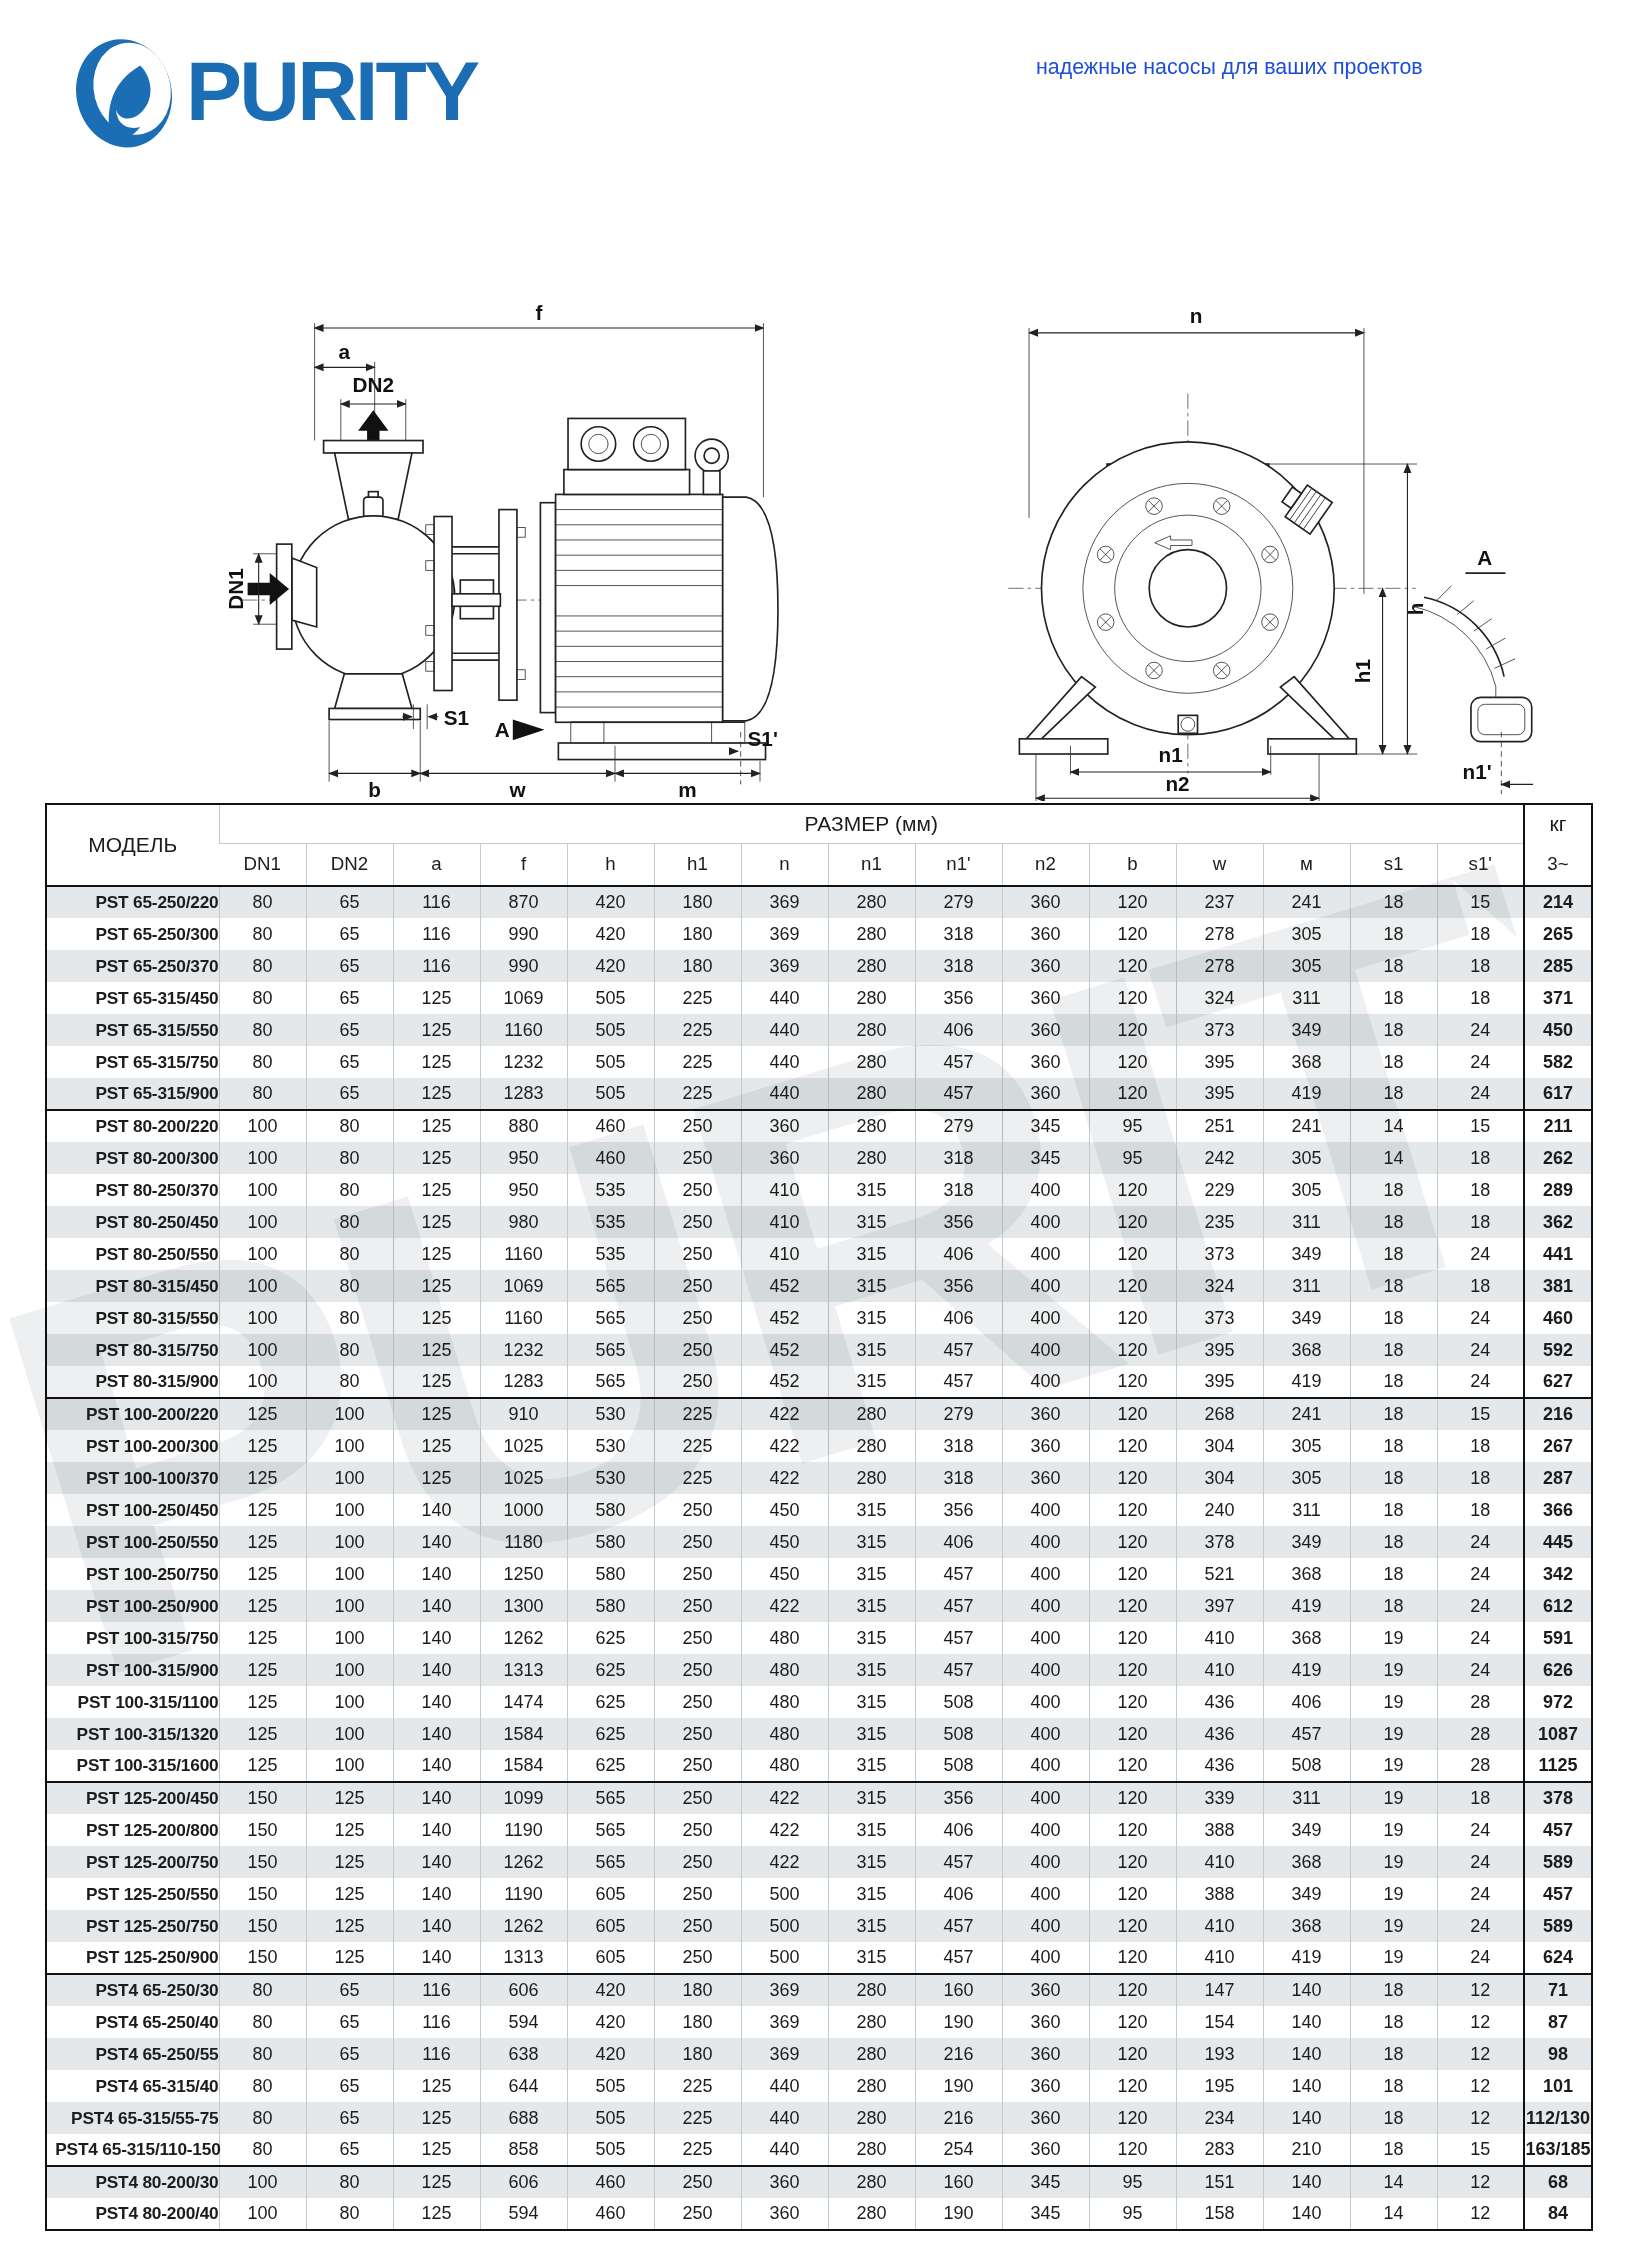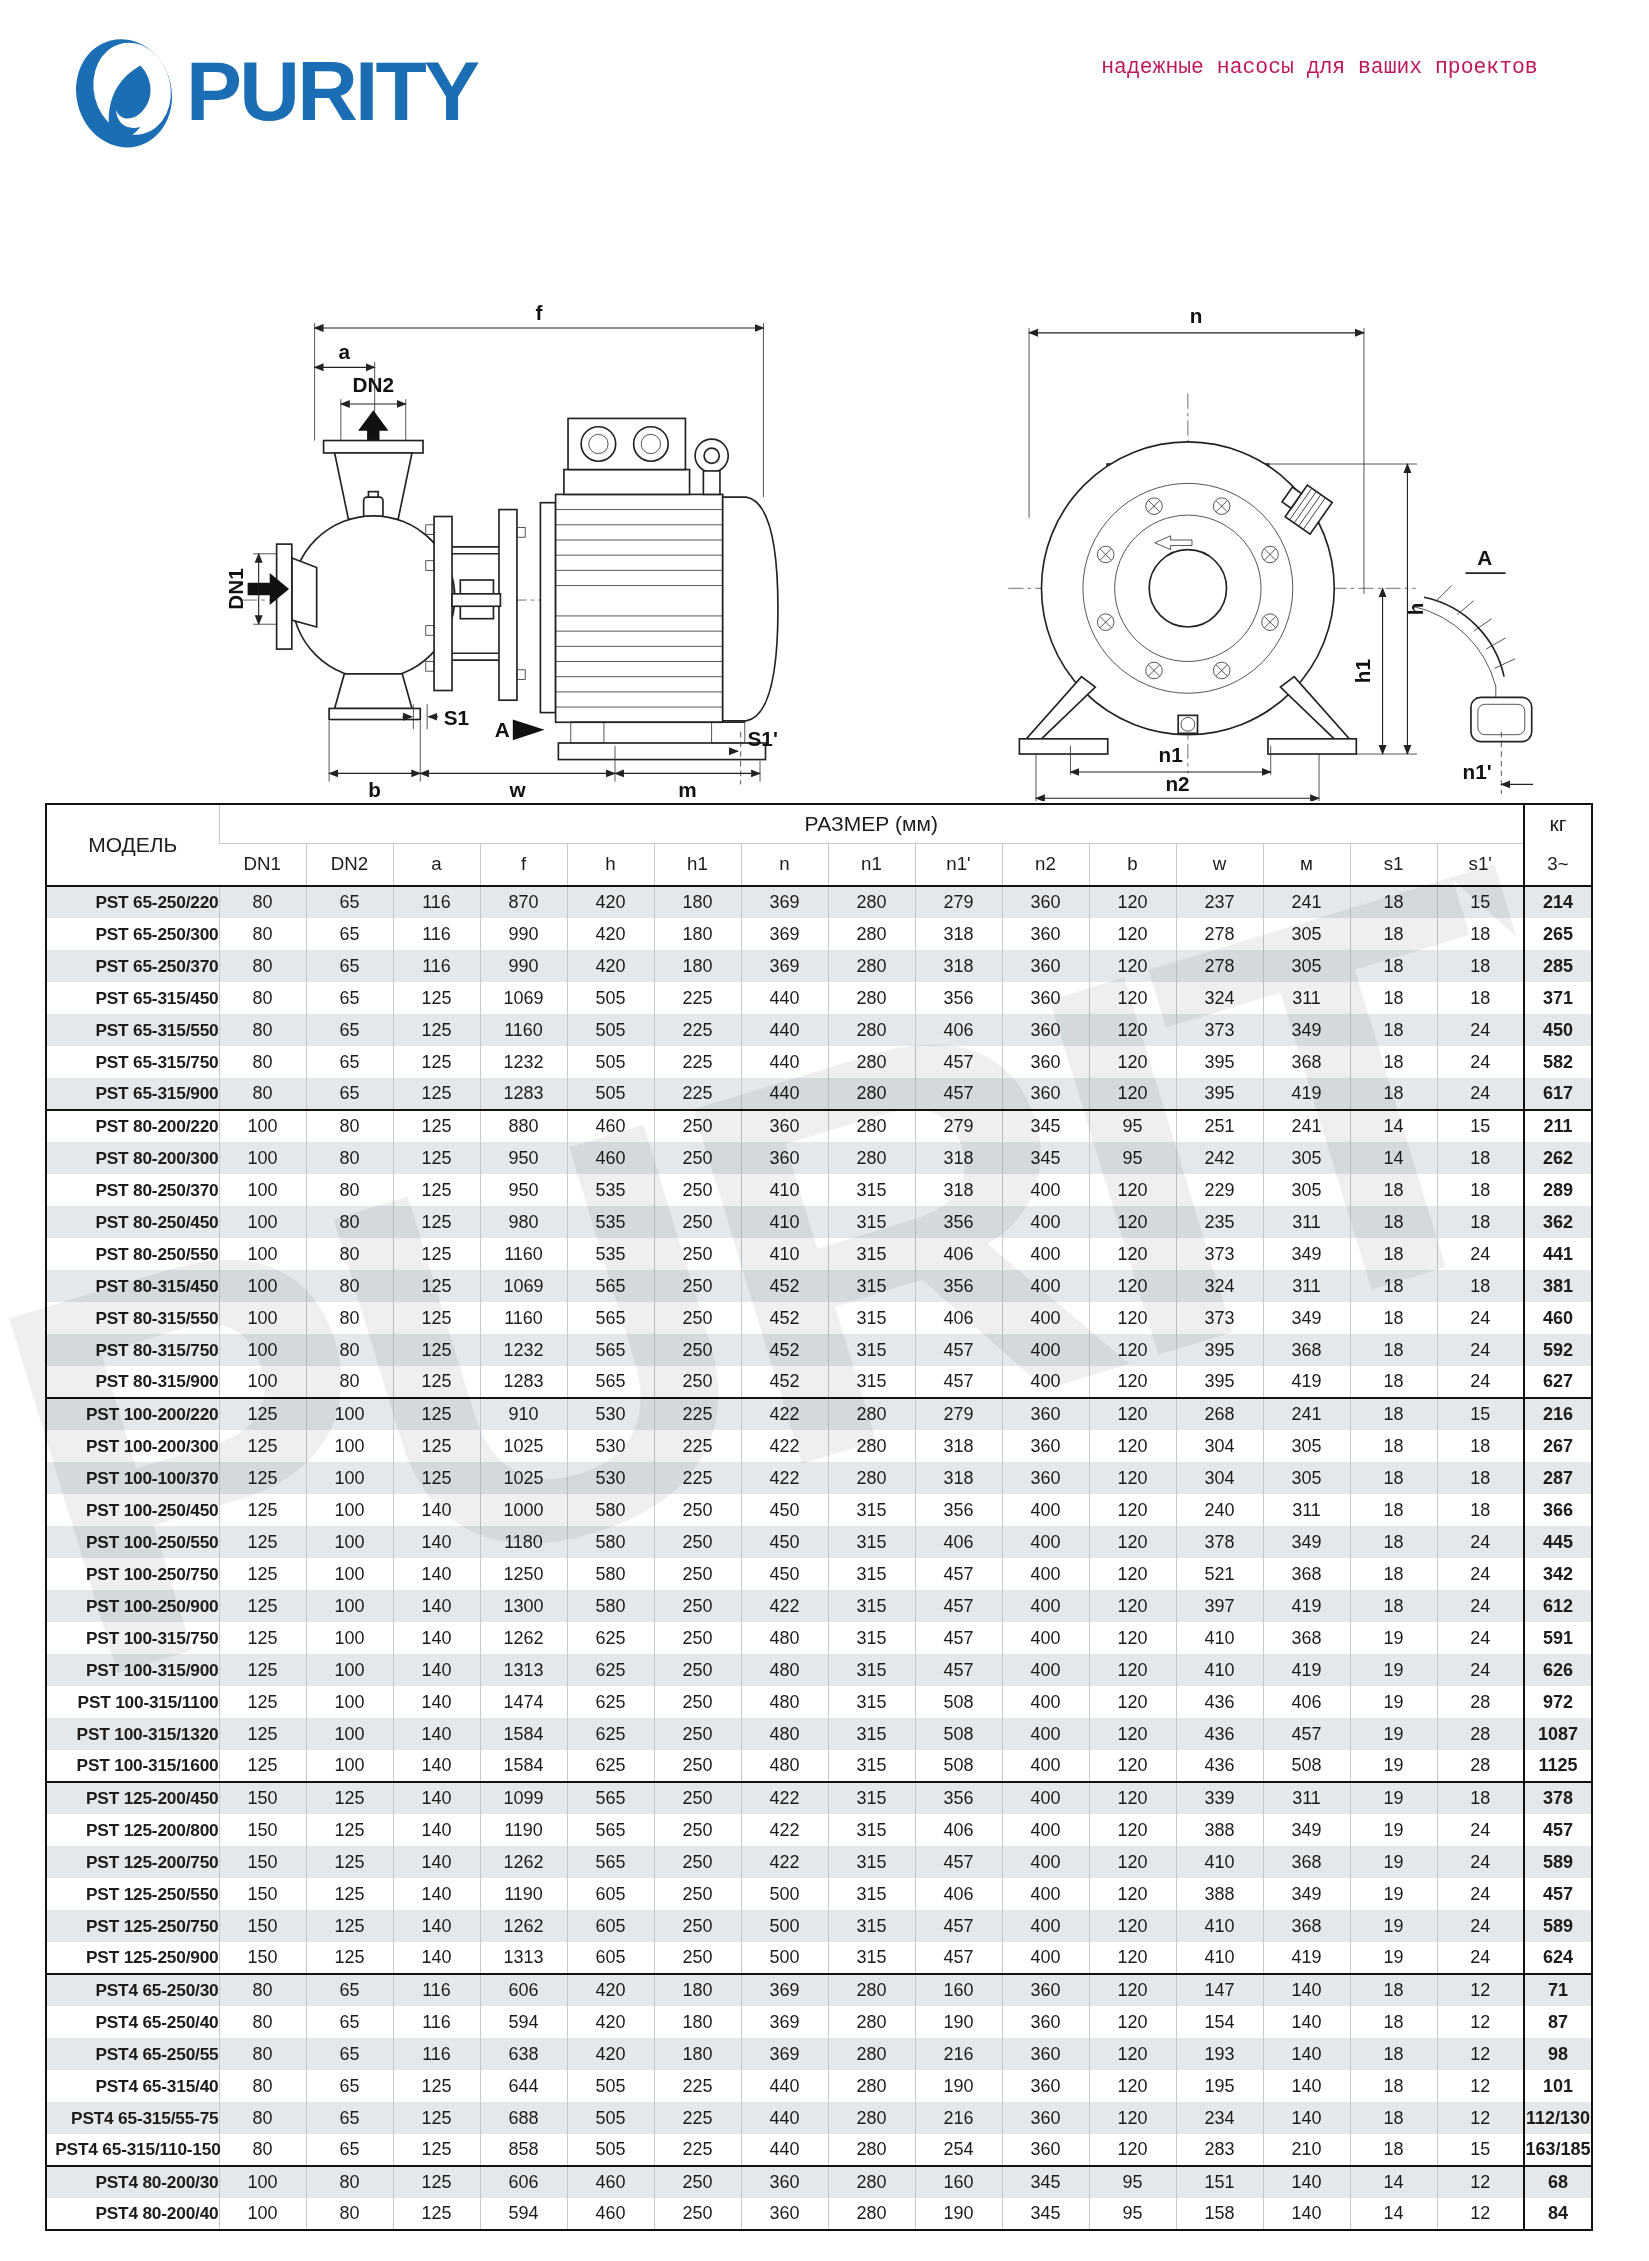--- a/index.html
+++ b/index.html
@@ -11,22 +11,22 @@
   *{box-sizing:border-box;}
   html,body{margin:0;padding:0;}
   body{
     width:1650px;height:2261px;position:relative;background:#fff;
     font-family:"Liberation Sans",sans-serif;color:var(--ink);
   }
   
   .logo{position:absolute;left:66px;top:33px;display:flex;align-items:center;gap:4.1px;}
   .logo svg{width:116px;height:116px;}
   .logo-text{font-size:84px;font-weight:800;color:var(--brand);letter-spacing:-2.8px;line-height:1;}
-  .tagline{position:absolute;left:1036px;top:55px;width:567px;text-align:center;
-    font-size:21.4px;color:#be185d;font-family:Liberation Mono, monospace;}
+  .tagline{position:absolute;left:1036px;top:55px;width:567px;text-align:left;
+    font-size:21.4px;color:#1d4ed8;}
   
   .drawing{position:absolute;}
   .dsvg text{font-family:"Liberation Sans",sans-serif;font-weight:bold;font-size:30px;fill:#111;}
   .dsvg .ln{fill:none;stroke:#222;stroke-width:2.4;}
   .dsvg .fw{fill:#fff;stroke:#222;stroke-width:2.4;}
   .dsvg .thin{fill:none;stroke:#333;stroke-width:1.2;}
   .dsvg .dim{fill:none;stroke:#222;stroke-width:1.6;}
   .dsvg .cl{fill:none;stroke:#444;stroke-width:1.1;stroke-dasharray:22 6 5 6;}
   .dsvg .dash{stroke-dasharray:8 6;}
   

